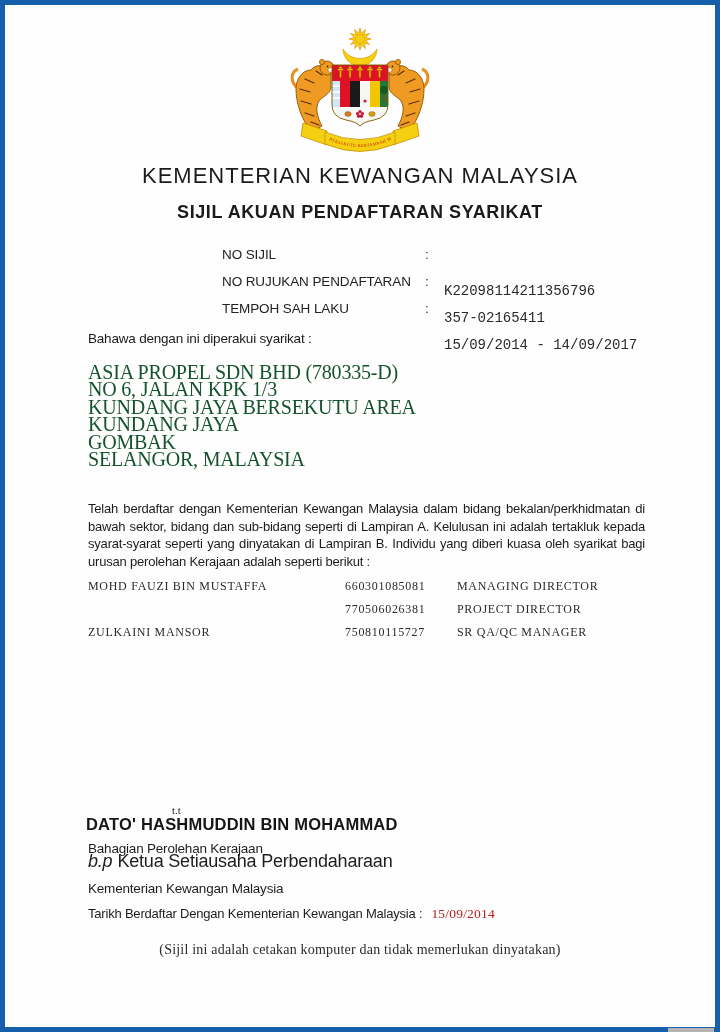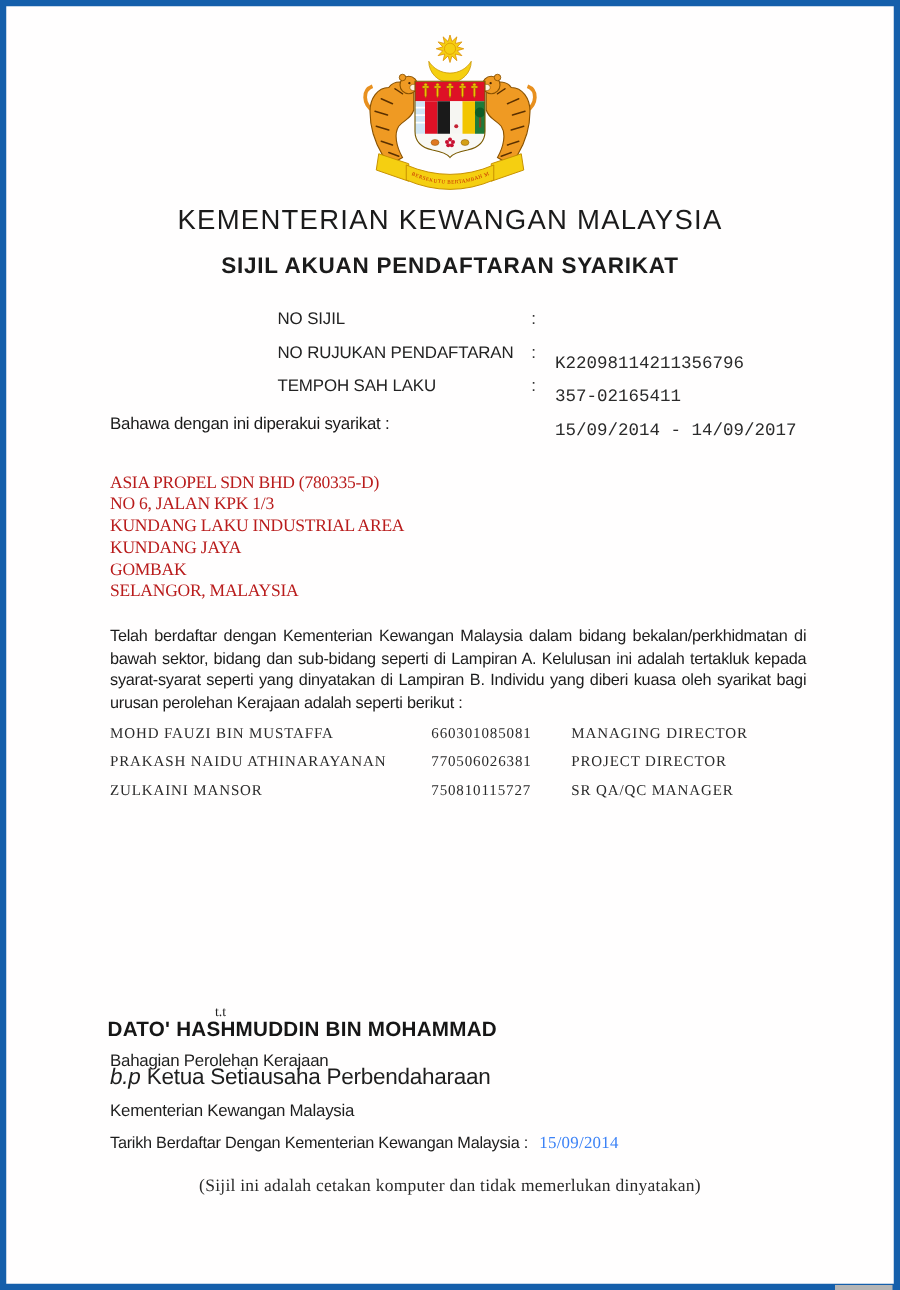--- a/index.html
+++ b/index.html
@@ -28,21 +28,21 @@
     font-size:18px;letter-spacing:0.6px;color:#1b1b1b;font-weight:700;
   }
 
   .field-row{left:217px;height:20px;width:420px;font-size:13.5px;}
   .field-row .f-label{position:absolute;left:0;top:0;letter-spacing:-0.1px;color:#222;}
   .field-row .f-colon{position:absolute;left:203px;top:0;color:#333;}
   .field-row .f-value{position:absolute;left:222px;top:0;font-family:Liberation Mono, monospace;font-size:14px;color:#2a2a2a;white-space:nowrap;margin-top:36px;}
 
   .intro-line{left:83px;top:326px;font-size:13.5px;letter-spacing:-0.2px;color:#1a1a1a;font-weight:500;}
 
-  .company-block{left:83px;top:373px;font-size:14px;line-height:17.4px;letter-spacing:-0.2px;color:#b91c1c;}
+  .company-block{left:83px;top:359px;font-size:20px;line-height:17.4px;letter-spacing:-0.2px;color:#14532d;}
   .company-block div{white-space:nowrap;}
 
   .body-paragraph{
     left:83px;top:495px;width:557px;
     font-size:13px;line-height:17.6px;letter-spacing:-0.2px;
     text-align:justify;color:#1c1c1c;
   }
 
   .persons-table{left:83px;top:574px;width:560px;}
   .person-row{position:absolute;left:0;width:560px;height:23px;font-size:12px;letter-spacing:0.7px;color:#2a2a2a;white-space:nowrap;}
@@ -51,21 +51,21 @@
   .person-row .p-pos{position:absolute;left:369px;top:0;}
 
   .sig-tt{left:167px;top:799px;font-size:11px;color:#222;font-family:Liberation Serif, serif;}
   .sig-name{left:81px;top:810px;font-size:16.5px;font-weight:bold;letter-spacing:0.2px;color:#161616;}
   .sig-line1{left:83px;top:836px;font-size:13.5px;letter-spacing:-0.2px;text-align:right;}
   .sig-line2{left:83px;top:846px;font-size:18px;letter-spacing:-0.2px;}
   .sig-line3{left:83px;top:876px;font-size:13.5px;letter-spacing:-0.2px;}
   .bp-italic{font-style:italic;margin-right:5px;}
 
   .reg-date{left:83px;top:901px;font-size:13px;letter-spacing:-0.2px;color:#1c1c1c;}
-  .reg-date .rd-value{font-family:"Liberation Serif",serif;font-size:13.5px;letter-spacing:0.2px;margin-left:9px;color:#3b82f6;}
+  .reg-date .rd-value{font-family:"Liberation Serif",serif;font-size:13.5px;letter-spacing:0.2px;margin-left:9px;color:#b91c1c;}
 
   .footer-note{left:0;top:937px;width:100%;text-align:center;font-family:"Liberation Serif",serif;font-size:14px;letter-spacing:0.2px;color:#2a2a2a;}
 
   .scan-artifact{left:663px;bottom:-5px;width:46px;height:4px;background:#b5b5b5;}
 </style>
 </head>
 <body>
 
 <div class="page">
 
@@ -185,36 +185,35 @@
     <span class="f-label">TEMPOH SAH LAKU</span>
     <span class="f-colon">:</span>
     <span class="f-value">15/09/2014 - 14/09/2017</span>
   </div>
 
   <div class="abs intro-line">Bahawa dengan ini diperakui syarikat :</div>
 
   <div class="abs company-block serif">
     <div>ASIA PROPEL SDN BHD (780335-D)</div>
     <div>NO 6, JALAN KPK 1/3</div>
-    <div>KUNDANG LAKU INDUSTRIAL AREA</div>
+    <div>KUNDANG JAYA BERSEKUTU AREA</div>
     <div>KUNDANG JAYA</div>
     <div>GOMBAK</div>
     <div>SELANGOR, MALAYSIA</div>
   </div>
 
   <div class="abs body-paragraph sans">Telah berdaftar dengan Kementerian Kewangan Malaysia dalam bidang bekalan/perkhidmatan di bawah sektor, bidang dan sub-bidang seperti di Lampiran A. Kelulusan ini adalah tertakluk kepada syarat-syarat seperti yang dinyatakan di Lampiran B. Individu yang diberi kuasa oleh syarikat bagi urusan perolehan Kerajaan adalah seperti berikut :</div>
 
   <div class="abs persons-table serif">
     <div class="person-row" style="top:0px">
       <span class="p-name">MOHD FAUZI BIN MUSTAFFA</span>
       <span class="p-ic">660301085081</span>
       <span class="p-pos">MANAGING DIRECTOR</span>
     </div>
     <div class="person-row" style="top:23px">
-      <span class="p-name">PRAKASH NAIDU ATHINARAYANAN</span>
       <span class="p-ic">770506026381</span>
       <span class="p-pos">PROJECT DIRECTOR</span>
     </div>
     <div class="person-row" style="top:46px">
       <span class="p-name">ZULKAINI MANSOR</span>
       <span class="p-ic">750810115727</span>
       <span class="p-pos">SR QA/QC MANAGER</span>
     </div>
   </div>
 

